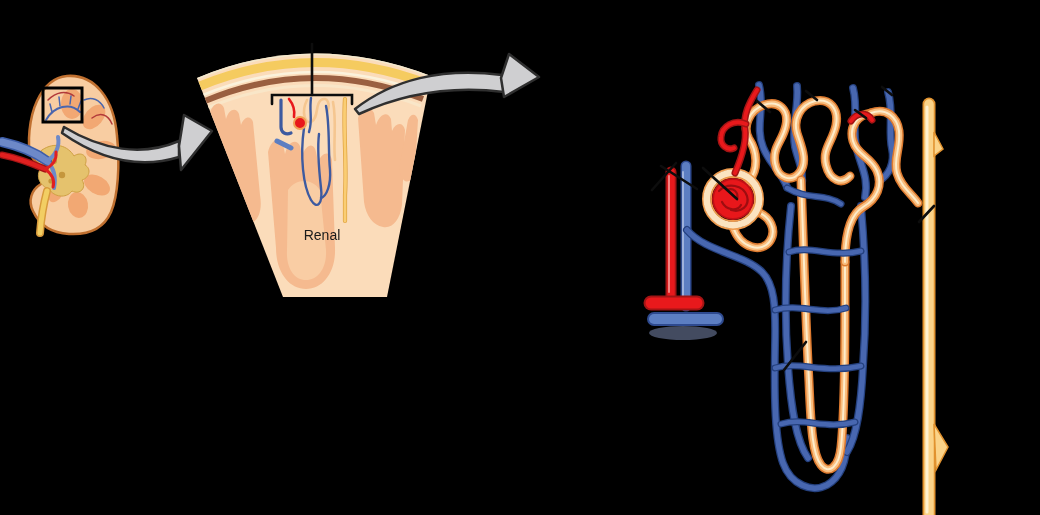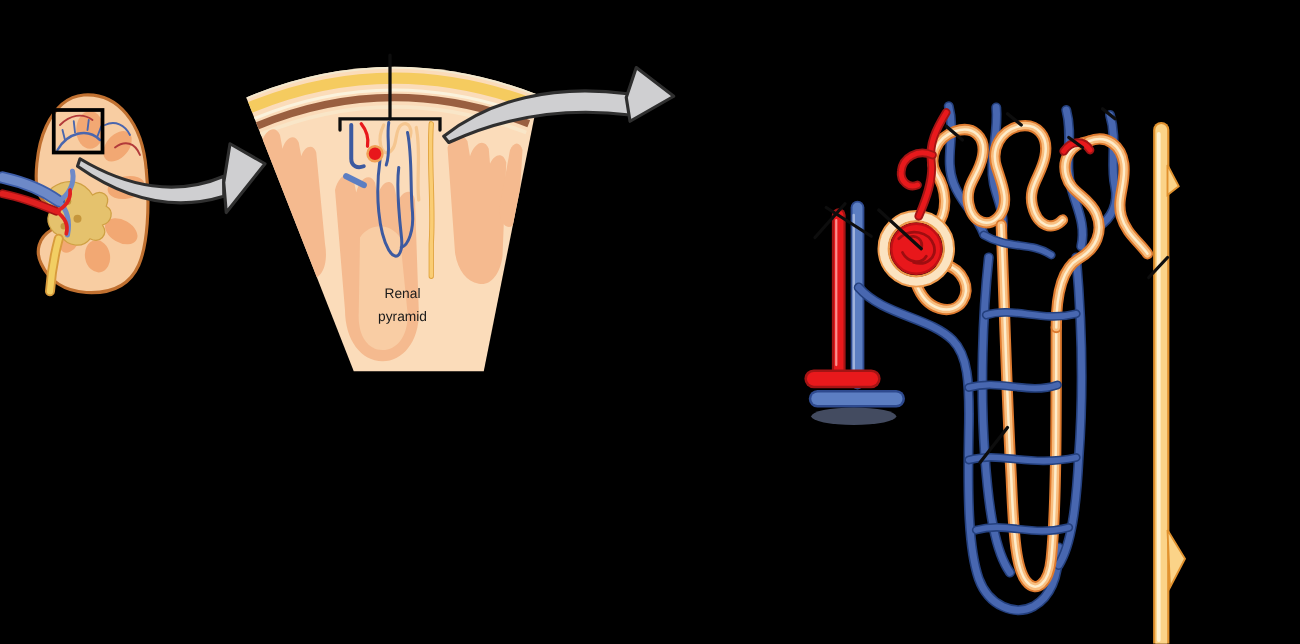--- a/index.html
+++ b/index.html
@@ -9,21 +9,21 @@
     background:#000;
     overflow:hidden;
     font-family:"Liberation Sans", sans-serif;
   }
   .canvas svg{position:absolute;left:0;top:0;}
   .renal-label{
     position:absolute;
     left:262px;top:226px;width:120px;
     text-align:center;
     color:#1a1a1a;
-    font-size:11px;
+    font-size:14px;
     line-height:19px;
     font-family:"Liberation Sans", sans-serif;
   }
   .renal-label span{display:block;}
 </style>
 </head>
 <body>
 
 <div class="canvas">
 <svg width="1040" height="515" viewBox="0 0 1040 515">
@@ -267,15 +267,14 @@
       <path d="M 855,110 L 866,118"></path>
       <path d="M 882,87 L 892,95"></path>
       <path d="M 934,206 L 919,222"></path>
       <path d="M 806,342 L 784,370"></path>
     </g>
   </g>
 </svg>
 
 <div class="renal-label">
   <span>Renal</span>
-  <span>pyramid</span>
 </div>
 </div>
 
 </body></html>

